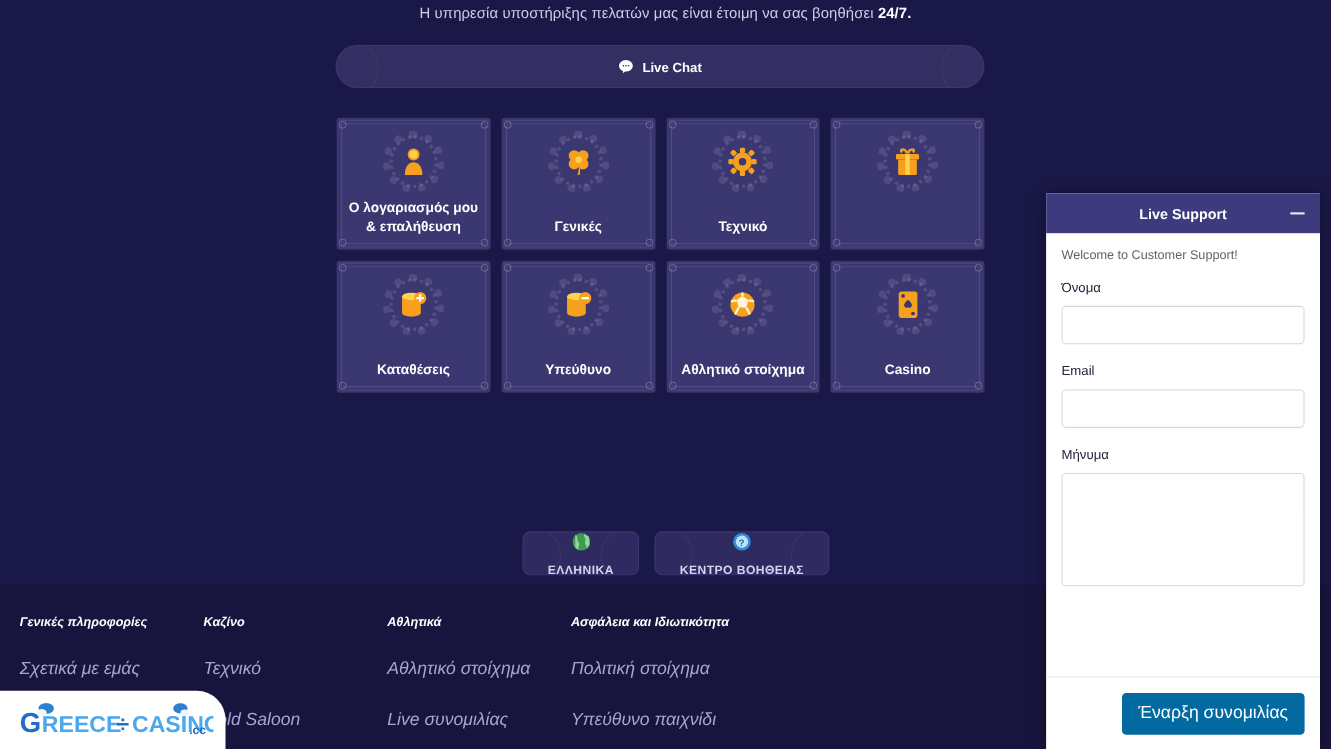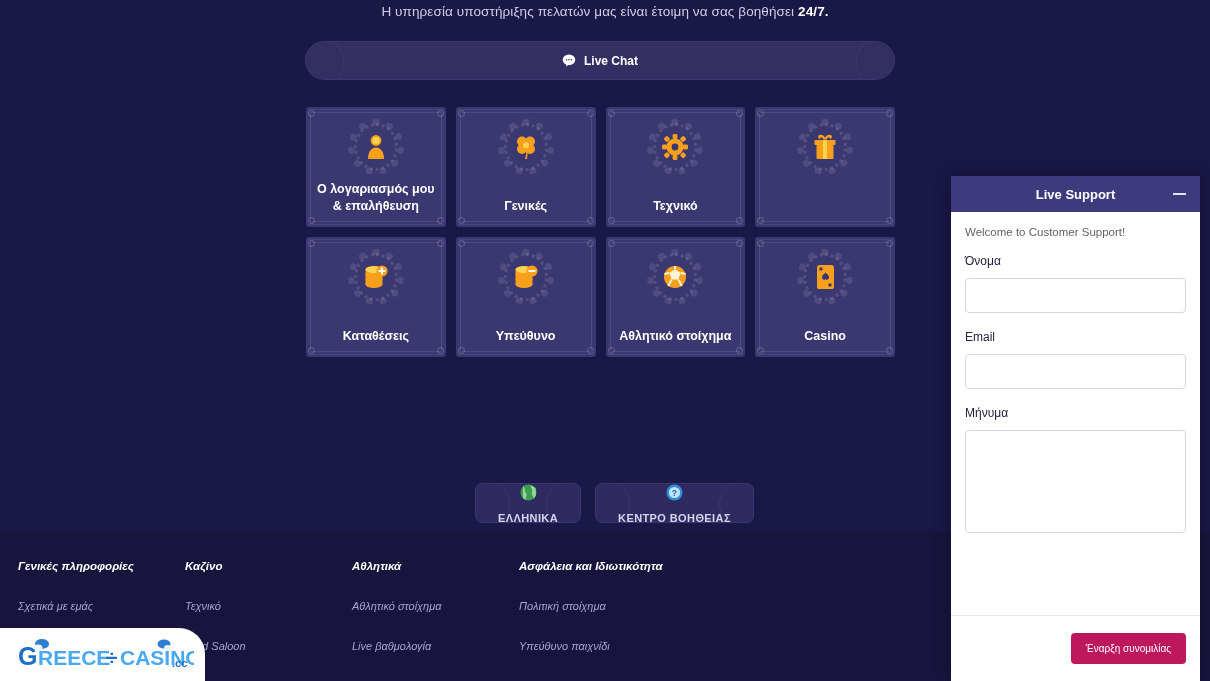--- a/index.html
+++ b/index.html
@@ -197,21 +197,21 @@
   .fcol-head {
     color: #ffffff;
     font-size: 11.5px;
     font-weight: 700;
     margin-bottom: 28px;
     white-space: nowrap;
   }
   .fcol-link {
     display: block;
     color: #a7a4d0;
-    font-size: 11px;
+    font-size: 16px;
     margin-bottom: 28px;
     text-decoration: none;
     cursor: pointer;
     white-space: nowrap;
   }
 
   
   #logo-badge {
     position: absolute;
     left: 0; bottom: 0;
@@ -296,26 +296,26 @@
     padding: 6px 8px;
     color: #23233a;
   }
   #ls-footer {
     flex: 0 0 66px;
     border-top: 1px solid #e6e6e6;
     display: flex; align-items: center; justify-content: flex-end;
     padding-right: 14px;
   }
   #ls-start {
-    background: #be185d;
+    background: #0369a1;
     border: none;
     border-radius: 4px;
     color: #ffffff;
     font-family: "Liberation Sans", sans-serif;
-    font-size: 10px;
+    font-size: 16px;
     padding: 10px 15px;
     cursor: pointer;
   }
 </style>
 </head>
 <body>
 
 <div id="page">
 
   <div id="content-area"></div>
@@ -562,21 +562,21 @@
         <div class="fcol-head">Καζίνο</div>
         <a class="fcol-link">Τεχνικό</a>
         <a class="fcol-link">Gold Saloon</a>
       </div>
 
 
 
       <div>
         <div class="fcol-head">Αθλητικά</div>
         <a class="fcol-link">Αθλητικό στοίχημα</a>
-        <a class="fcol-link">Live βαθμολογία</a>
+        <a class="fcol-link">Live συνομιλίας</a>
       </div>
 
       <div>
         <div class="fcol-head">Ασφάλεια και Ιδιωτικότητα</div>
         <a class="fcol-link">Πολιτική στοίχημα</a>
         <a class="fcol-link">Υπεύθυνο παιχνίδι</a>
       </div>
 
     </div>
 

